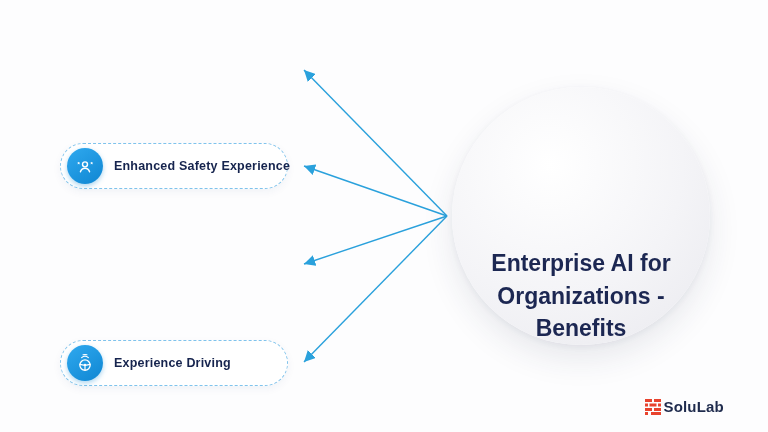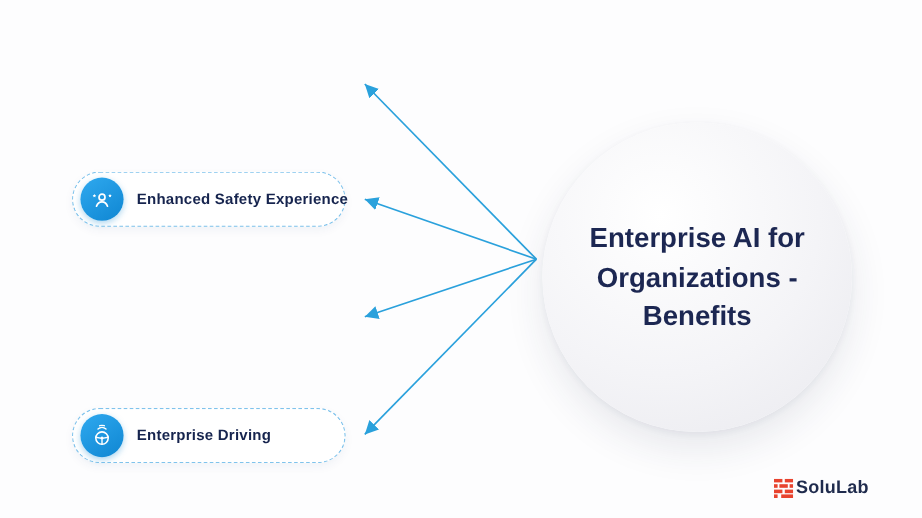--- a/index.html
+++ b/index.html
@@ -28,25 +28,25 @@
     box-shadow:0 2px 5px rgba(15,134,210,0.35);
   }
   .pill-icon svg { display:block; }
   .pill-label {
     color:#16244e; font-size:12.5px; font-weight:bold; white-space:nowrap;
     letter-spacing:0.2px;
   }
 
   
   .hub {
-    position:absolute; left:452px; top:102px; width:258px; height:258px;
+    position:absolute; left:452px; top:87px; width:258px; height:258px;
     border-radius:50%;
     background:radial-gradient(circle at 38% 30%, #ffffff 0%, #f4f4f7 55%, #e9e9ee 100%);
     box-shadow:0 14px 32px rgba(40,50,80,0.10), 0 2px 6px rgba(40,50,80,0.06);
-    display:flex; align-items:center; justify-content:center;
+    display:flex; align-items:flex-end; justify-content:center;
   }
   .hub-title {
     width:212px; text-align:center;
     color:#1c2752; font-size:23px; font-weight:bold; line-height:1.42;
   }
 
   
   .logo {
     position:absolute; right:44px; bottom:17px;
     display:flex; align-items:center; gap:2px;
@@ -89,21 +89,21 @@
   <div class="pill" style="top:340px;">
     <span class="pill-icon">
       <svg width="20" height="20" viewBox="0 0 24 24">
         <path d="M8 5.5a6 6 0 0 1 8 0" fill="none" stroke="#ffffff" stroke-width="1.4" stroke-linecap="round"></path>
         <path d="M9.7 3.3a8.4 8.4 0 0 1 4.6 0" fill="none" stroke="#ffffff" stroke-width="1.4" stroke-linecap="round" transform="translate(0,-1.2)"></path>
         <circle cx="12" cy="14.5" r="6.2" fill="none" stroke="#ffffff" stroke-width="1.6"></circle>
         <circle cx="12" cy="14.5" r="1.6" fill="#ffffff"></circle>
         <path d="M5.9 13.6l4.5.9M18.1 13.6l-4.5.9M12 16.2v4.4" stroke="#ffffff" stroke-width="1.4" stroke-linecap="round"></path>
       </svg>
     </span>
-    <span class="pill-label">Enterprise Driving</span>
+    <span class="pill-label">Experience Driving</span>
   </div>
 
   <div class="hub">
     <div class="hub-title">Enterprise AI for Organizations - Benefits</div>
   </div>
 
   <div class="logo">
     <svg width="16" height="16" viewBox="0 0 16 16">
       <rect x="0" y="0" width="7" height="3" fill="#e8432e"></rect>
       <rect x="9" y="0" width="7" height="3" fill="#e8432e"></rect>

